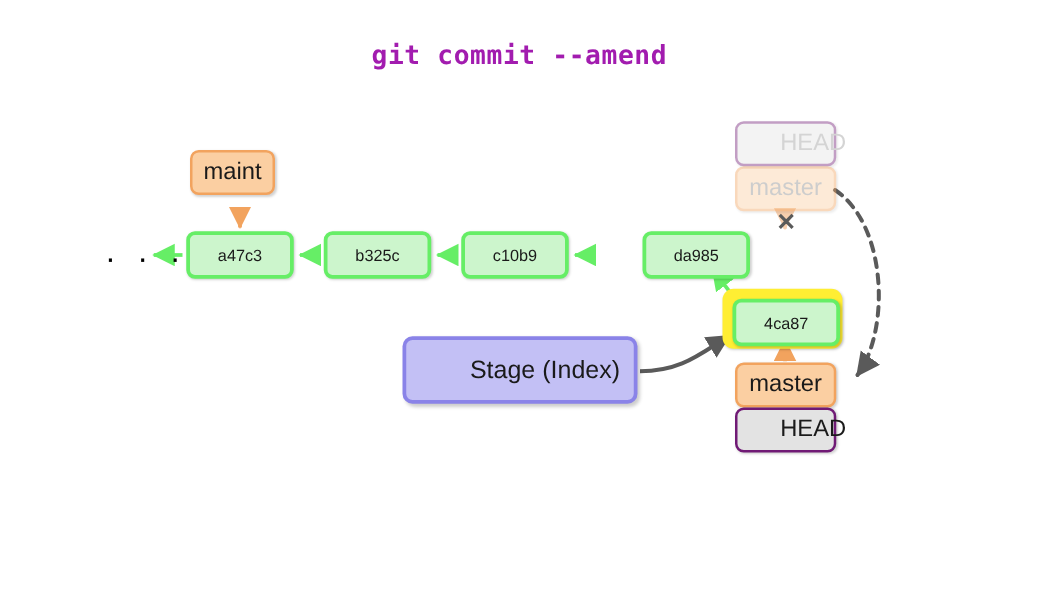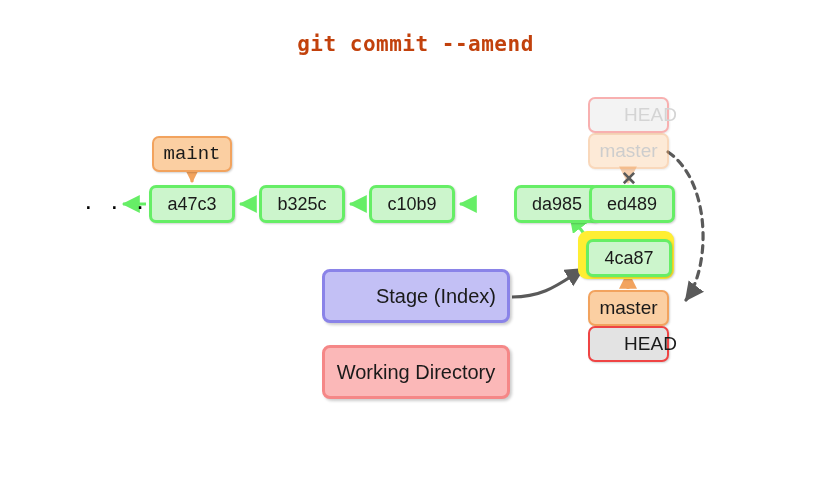--- a/index.html
+++ b/index.html
@@ -18,38 +18,38 @@
   #title {
     position: absolute;
     left: 0;
     top: 32px;
     width: 831px;
     text-align: center;
     font-family: "DejaVu Sans Mono", monospace;
     font-size: 21px;
     font-weight: bold;
     letter-spacing: 0.5px;
-    color: #c2410c;
+    color: #a21caf;
   }
   svg.edges {
     position: absolute;
     left: 0;
     top: 0;
     width: 831px;
     height: 485px;
     pointer-events: none;
   }
   .node {
     position: absolute;
     box-sizing: border-box;
     display: flex;
     align-items: center;
     justify-content: center;
     border-radius: 7px;
-    font-size: 18px;
+    font-size: 13px;
     color: #1a1a1a;
     white-space: nowrap;
   }
   
   .commit {
     width: 86px;
     height: 38px;
     background: #ccf5cc;
     border: 3px solid #66ee66;
     box-shadow: 1px 1px 2px rgba(0,0,0,0.18);
@@ -68,21 +68,21 @@
     border-radius: 7px;
     font-size: 19px;
   }
   .ref-branch {
     background: #fbcfa2;
     border: 2px solid #f2a35e;
     box-shadow: 1px 1px 2px rgba(0,0,0,0.18);
   }
   .ref-head {
     background: #e3e3e3;
-    border: 2px solid #ef4444;
+    border: 2px solid #701a75;
     box-shadow: 1px 1px 2px rgba(0,0,0,0.18);
     padding-left: 44px;
   }
   .faded {
     opacity: 0.42;
   }
   .faded.ref-branch { color: #8a8a8a; }
   .faded.ref-head { color: #9a9a9a; }
   
   .area {
@@ -165,35 +165,33 @@
       <path d="M512,297 C545,297 560,283 583,269" stroke="#5a5a5a" stroke-width="3.2" fill="none" marker-end="url(#ah-gray)"></path>
     </g>
 
     <g>
       <path d="M668,152 C710,180 712,265 686,300" stroke="#5a5a5a" stroke-width="3.2" fill="none" stroke-dasharray="7,6" stroke-linecap="round" marker-end="url(#ah-gray)"></path>
     </g>
   </svg>
 
   <div class="dots" style="left:84px; top:193px;">· · ·</div>
 
-  <div class="node ref ref-branch" style="left:152px; top:136px; width:80px;font-family:Liberation Mono, monospace;">maint</div>
+  <div class="node ref ref-branch" style="left:152px; top:120px; width:68px;">maint</div>
 
   <div class="node commit" style="left:149px; top:185px;">a47c3</div>
   <div class="node commit" style="left:259px; top:185px;">b325c</div>
   <div class="node commit" style="left:369px; top:185px;">c10b9</div>
   <div class="node commit" style="left:479px; top:185px;margin-left:35px;">da985</div>
-  <div class="node commit" style="left:589px; top:185px;">ed489</div>
 
   <div class="node ref ref-head faded" style="left:588px; top:97px; width:81px;">HEAD</div>
   <div class="node ref ref-branch faded" style="left:588px; top:133px; width:81px;">master</div>
 
   <div class="xmark" style="left:621px; top:169px;">✕</div>
 
   <div class="glow" style="left:578px; top:231px; width:96px; height:48px;"></div>
   <div class="node commit" style="left:586px; top:239px;">4ca87</div>
 
   <div class="node ref ref-branch" style="left:588px; top:290px; width:81px;">master</div>
   <div class="node ref ref-head" style="left:588px; top:326px; width:81px;">HEAD</div>
 
   <div class="node area area-stage" style="left:322px; top:269px; width:188px;padding-left:40px;">Stage (Index)</div>
-  <div class="node area area-work" style="left:322px; top:345px; width:188px;">Working Directory</div>
 
 </div>
 
 </body></html>

